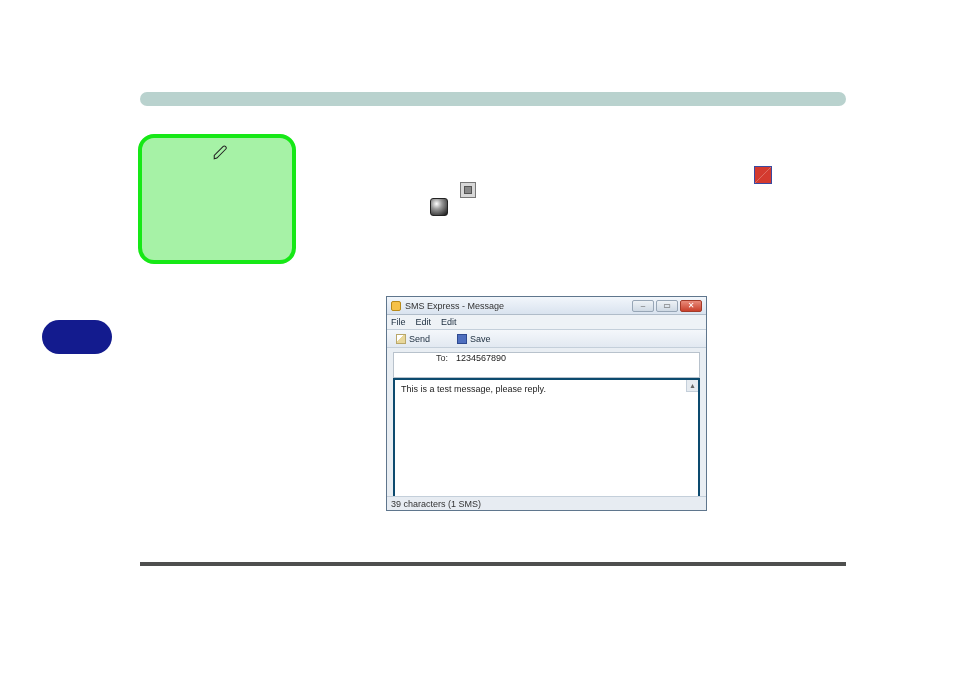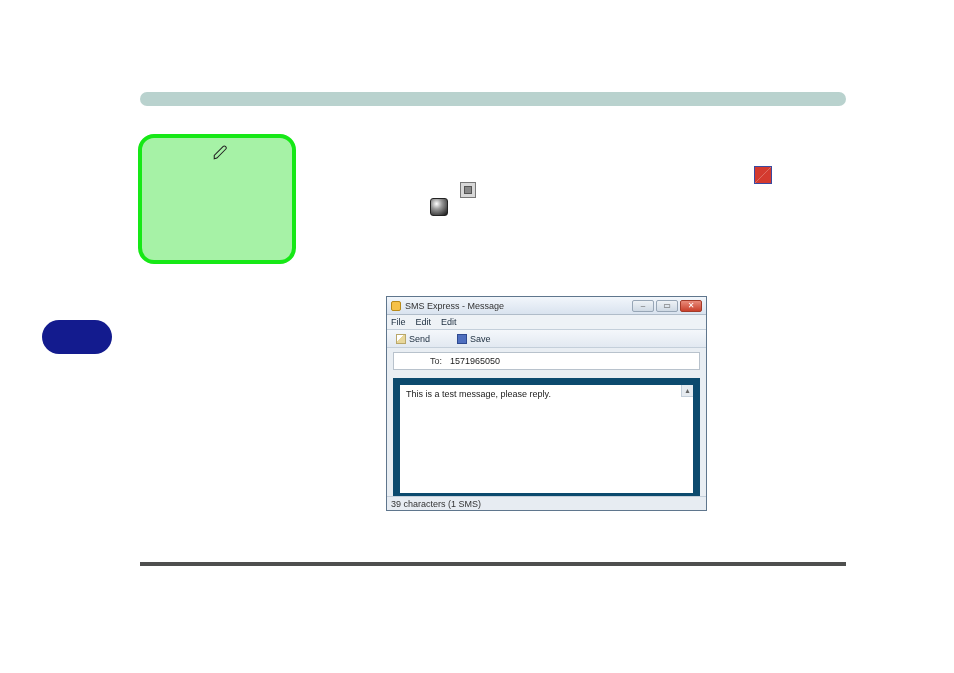--- a/index.html
+++ b/index.html
@@ -211,42 +211,42 @@
   .screenshot .toolbar .tbtn .glyph.save {
     background: #4f6fbf;
     border: 1px solid #2e4a91;
   }
 
   .screenshot .client {
     padding: 4px 6px 0 6px;
   }
   .screenshot .to-row {
     display: flex;
-    align-items: center;
+    align-items: flex-start;
     gap: 8px;
-    height: 18px;
+    height: 26px;
     background: #fff;
     border: 1px solid #b8c2cc;
-    padding: 0 14px;
+    padding: 0 20px;
   }
   .screenshot .to-row .to-label {
     width: 34px;
     text-align: right;
     color: #333;
   }
   .screenshot .to-row .to-value {
     flex: 1;
     color: #222;
   }
 
   .screenshot .msg-body {
-    margin-top: 8px;
+    margin-top: 0;
     height: 122px;
     background: #fff;
-    border: 7px solid #0c4a6e;
+    border: 2px solid #0c4a6e;
     padding: 4px 6px;
     position: relative;
     color: #222;
   }
   .screenshot .msg-body .scroll-up {
     position: absolute;
     top: 0; right: 0;
     width: 12px; height: 12px;
     background: #e6ebf0;
     border-left: 1px solid #c4cfda;
@@ -330,21 +330,21 @@
     </div>
     <div class="tbtn">
       <span class="glyph save"></span>
       <span>Save</span>
     </div>
   </div>
 
   <div class="client">
     <div class="to-row">
       <span class="to-label">To:</span>
-      <span class="to-value">1571965050</span>
+      <span class="to-value">1234567890</span>
     </div>
     <div class="msg-body">
       <span>This is a test message, please reply.</span>
       <div class="scroll-up">▴</div>
     </div>
   </div>
 
   <div class="statusbar">
     <span>39 characters (1 SMS)</span>
   </div>

